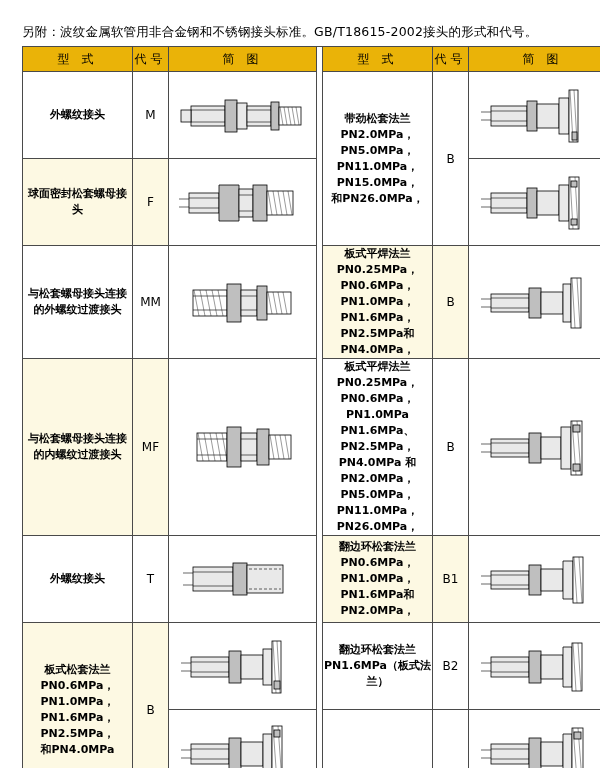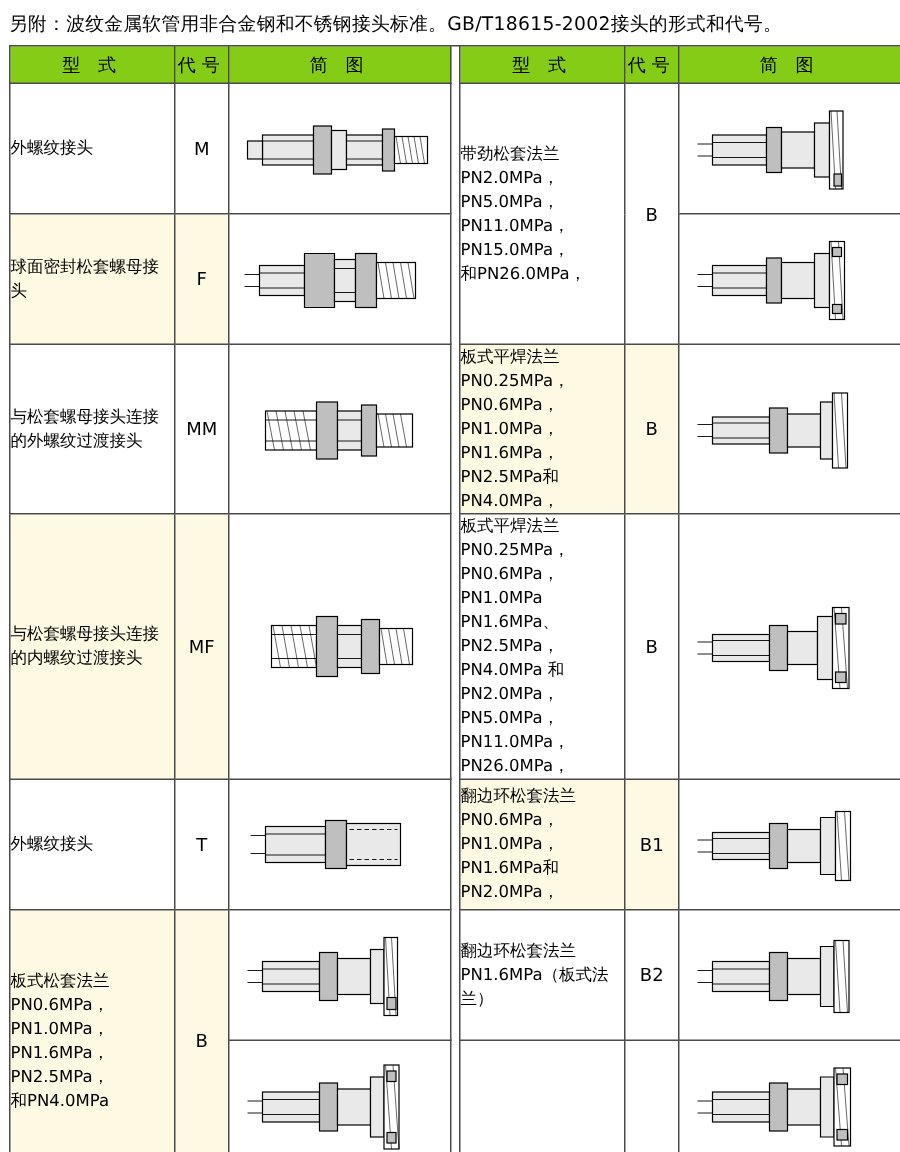--- a/index.html
+++ b/index.html
@@ -12,21 +12,21 @@
     height: 768px;
     font-family: "DejaVu Sans", "Liberation Sans", sans-serif;
     color: #000;
     overflow: hidden;
   }
   .page {
     width: 600px;
     height: 768px;
     position: relative;
     box-sizing: border-box;
-    padding: 0;
+    padding: 16px;
   }
   .title {
     font-size: 12.5px;
     line-height: 16px;
     padding: 8px 6px 6px 6px;
     letter-spacing: 0.2px;
     white-space: nowrap;
   }
   table.main {
     border-collapse: collapse;
@@ -34,36 +34,37 @@
     width: 588px;
     margin: 0 6px;
     border: 1px solid #4a4a4a;
   }
   table.main td, table.main th {
     border: 1px solid #4a4a4a;
     padding: 0;
     vertical-align: middle;
   }
   thead th {
-    background: #84cc16;
+    background: #eab308;
     font-weight: normal;
     font-size: 12px;
     height: 24px;
     letter-spacing: 4px;
     text-align: center;
   }
   .c-type  { width: 110px; }
   .c-code  { width: 36px; }
   .c-pic   { width: 148px; }
 
   td.type {
     font-size: 11px;
     line-height: 16px;
     padding: 4px 5px;
-    text-align: left;
+    text-align: center;
+    font-weight: bold;
   }
   td.code {
     text-align: center;
     font-size: 12px;
   }
   td.pic {
     text-align: center;
     background: #fff;
     height: 86px;
   }

